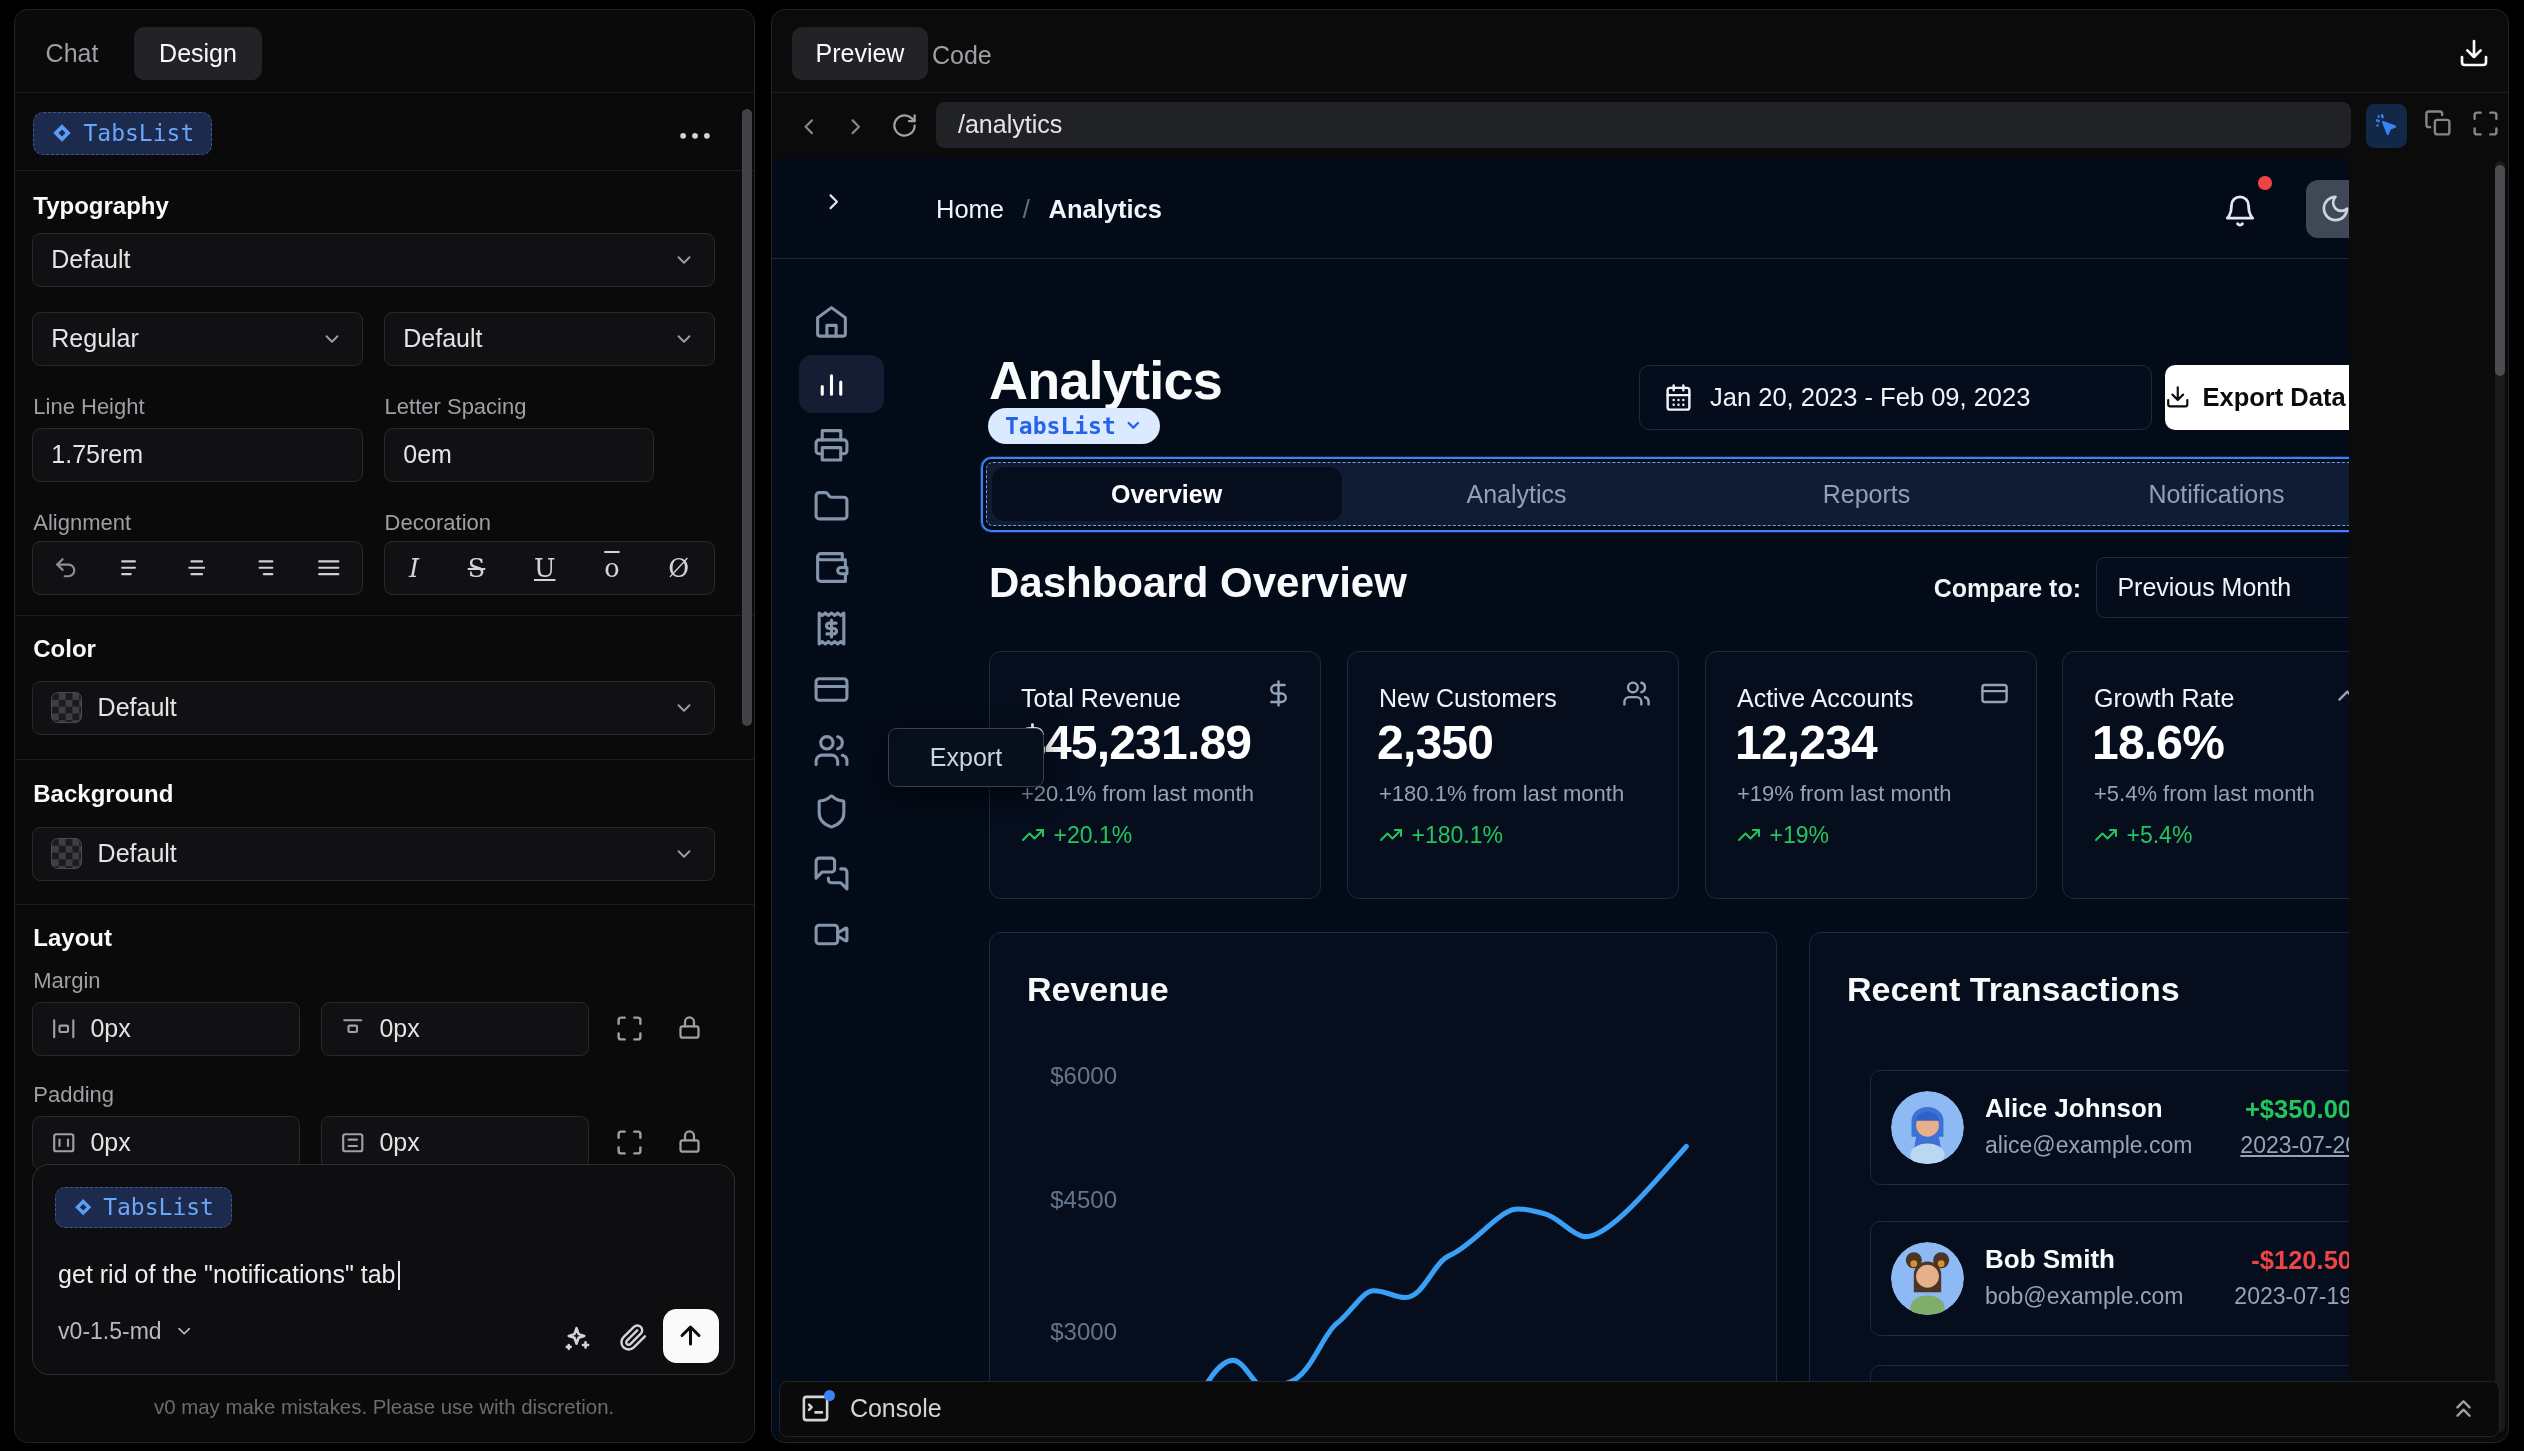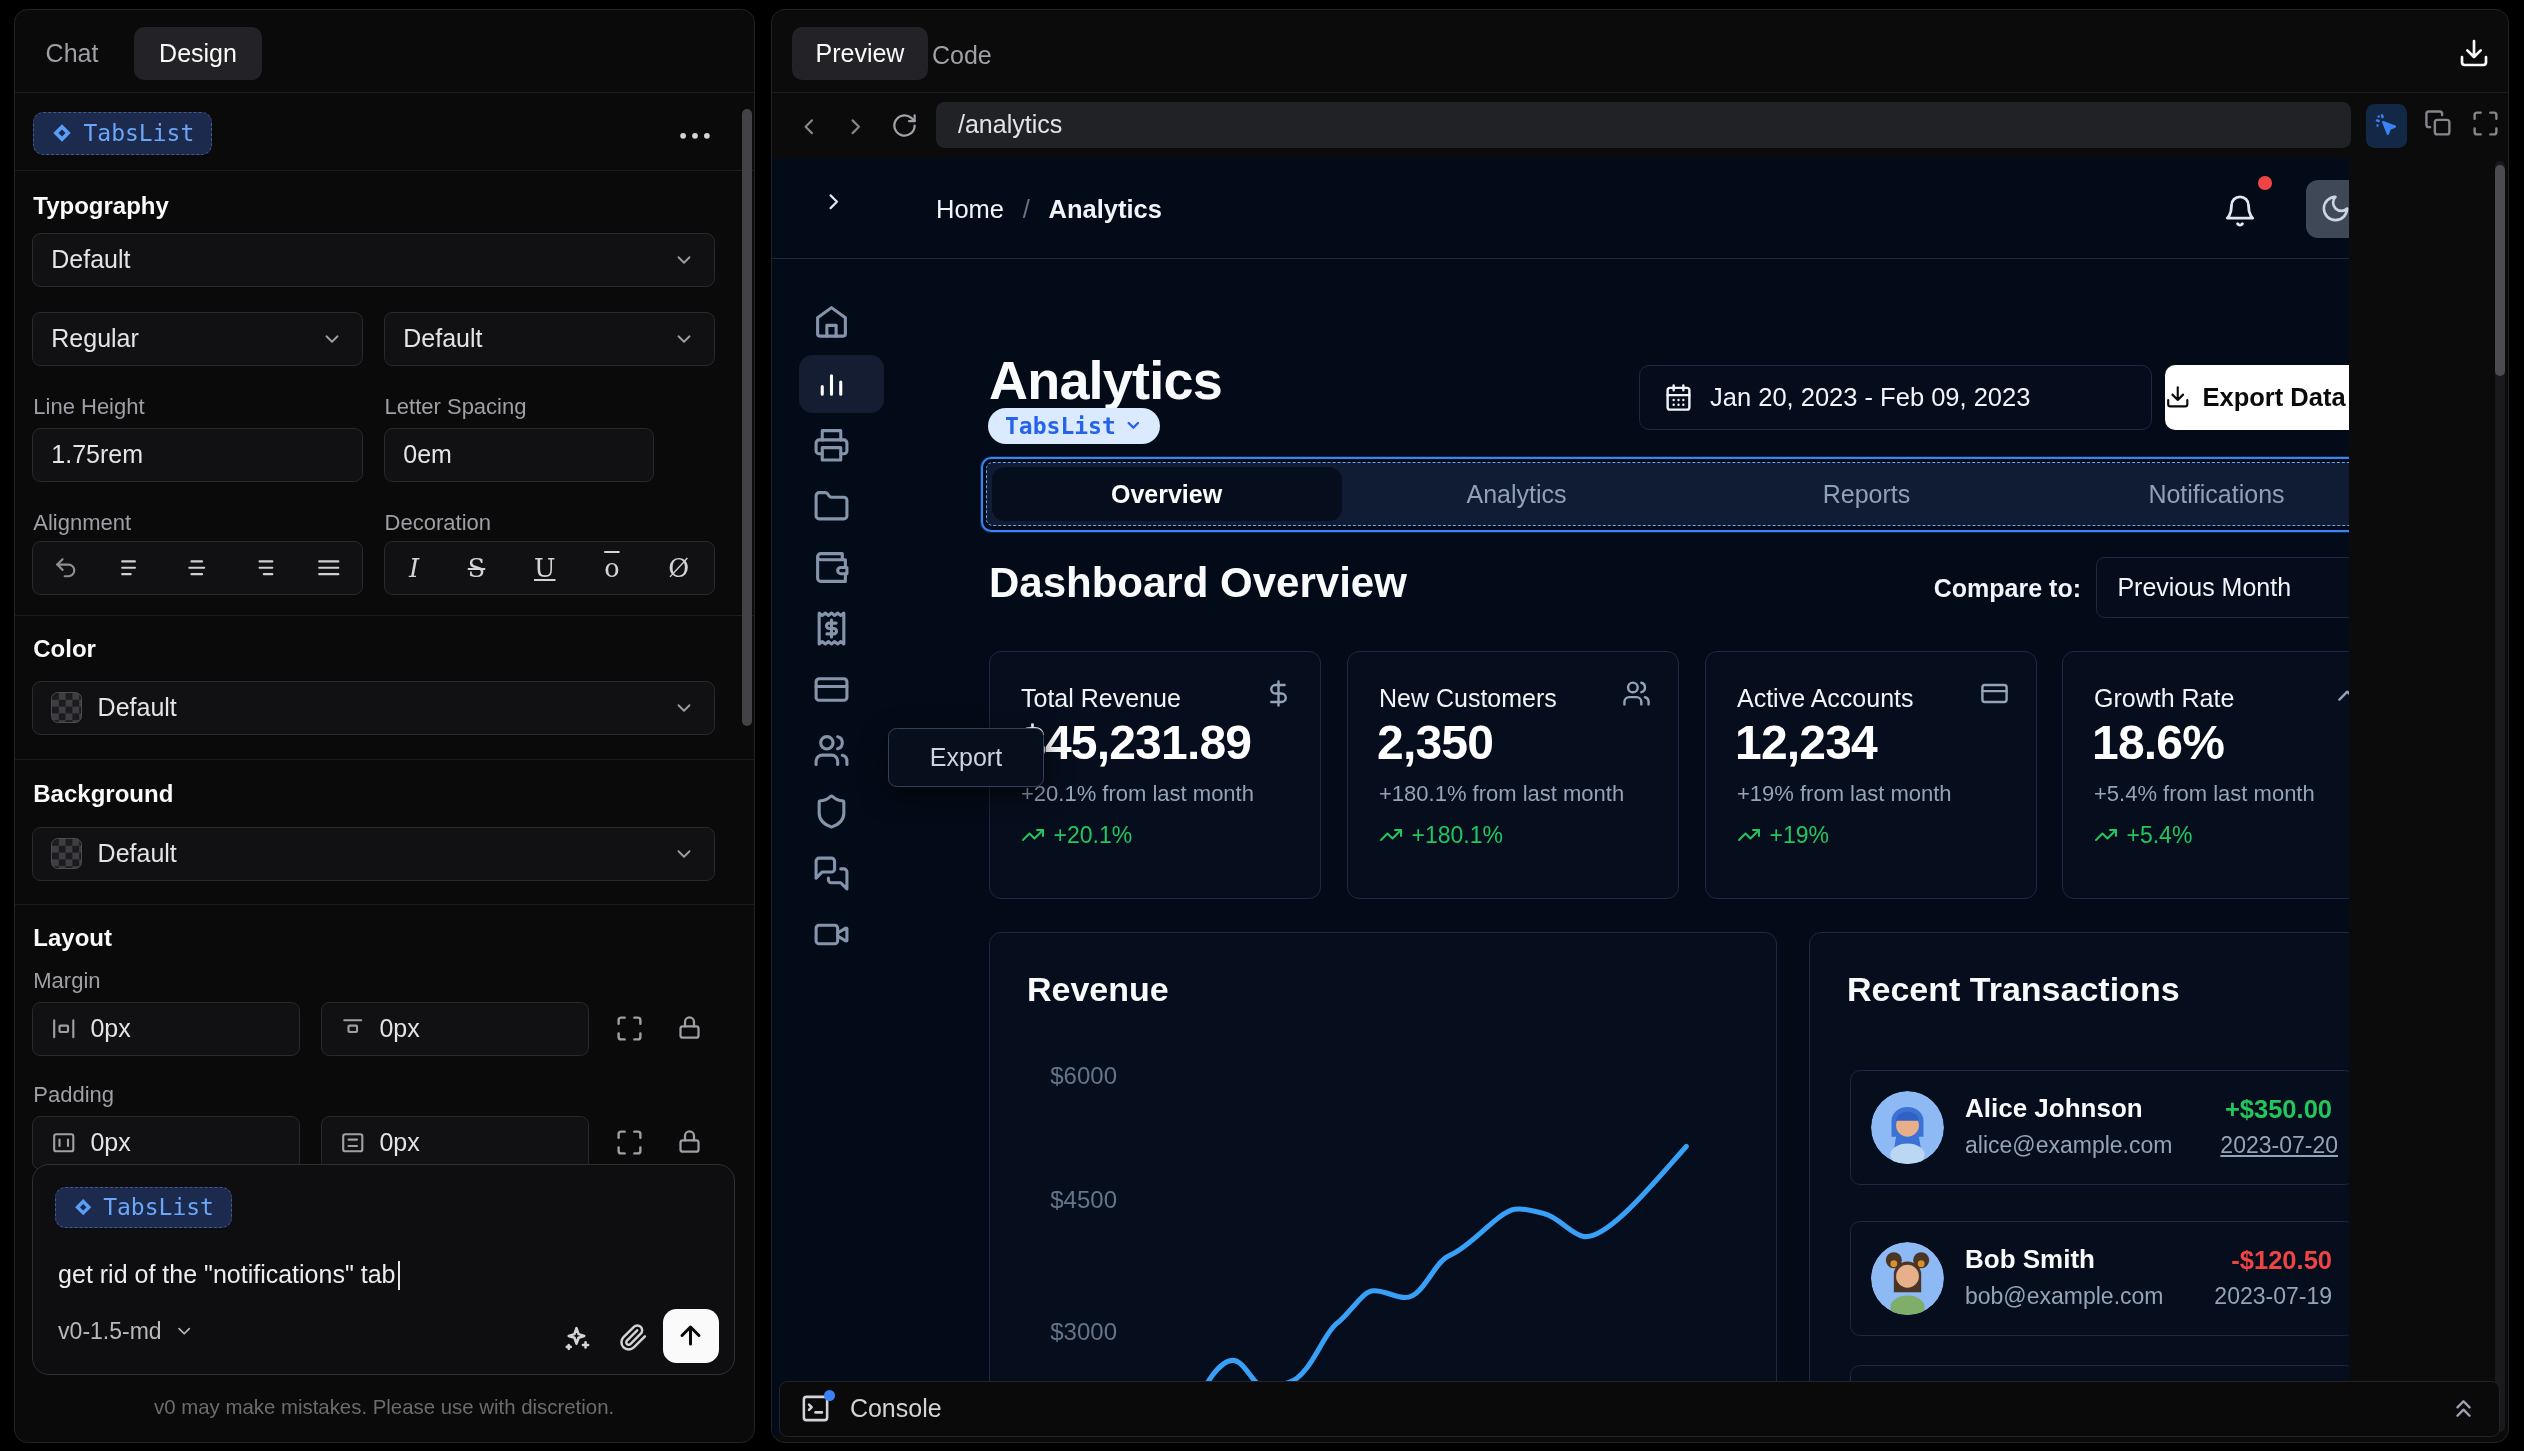--- a/index.html
+++ b/index.html
@@ -68,21 +68,21 @@
   .cmpsel{left:1324px;top:399px;width:298px;height:61px;border:1.7px solid #1d2a42;border-radius:8.5px;background:#050d1c;
       display:flex;align-items:center;padding:0 20.4px;box-sizing:border-box;font-size:25px;color:#f1f5f9;}
   .card{position:absolute;background:#060d1c;border:1.7px solid #1c2a44;border-radius:12px;box-sizing:border-box;}
   .stat-title{font-size:25px;font-weight:500;color:#f1f5f9;}
   .stat-ic{color:#94a3b8;}
   .stat-val{font-size:48px;font-weight:700;color:#fff;letter-spacing:-0.8px;}
   .stat-sub{font-size:22px;color:#94a3b8;}
   .stat-delta{font-size:23px;color:#22c55e;display:flex;align-items:center;gap:8.5px;}
   .cardtitle{font-size:34px;font-weight:700;color:#f8fafc;}
   .tick{font-size:24px;color:#64748b;}
-  .txrow{position:absolute;border:1.7px solid #1c2a44;border-radius:10.2px;box-sizing:border-box;background:#060d1c;}
+  .txrow{position:absolute;border:1.7px solid #1c2a44;border-radius:10.2px;box-sizing:border-box;background:#060d1c;margin-left:20px;}
   .txname{font-size:26px;font-weight:600;color:#f8fafc;}
   .txemail{font-size:23px;color:#94a3b8;}
   .txamt{font-size:25.5px;font-weight:700;}
   .txdate{font-size:23px;color:#94a3b8;}
   .avatarcirc{position:absolute;border-radius:50%;overflow:hidden;}
   .tooltip{left:116px;top:570px;width:156px;height:59px;background:#070f1d;border:1.7px solid #33415c;border-radius:8.5px;
       display:flex;align-items:center;justify-content:center;font-size:25px;color:#cbd5e1;
       box-shadow:0 8.5px 25.5px rgba(0,0,0,.6);box-sizing:border-box;}
   .console{left:6.8px;top:1371px;width:1721px;height:56px;background:#0a0a0b;border:1.7px solid #242428;border-radius:8.5px;
       display:flex;align-items:center;padding:0 20.4px;box-sizing:border-box;z-index:60;}

